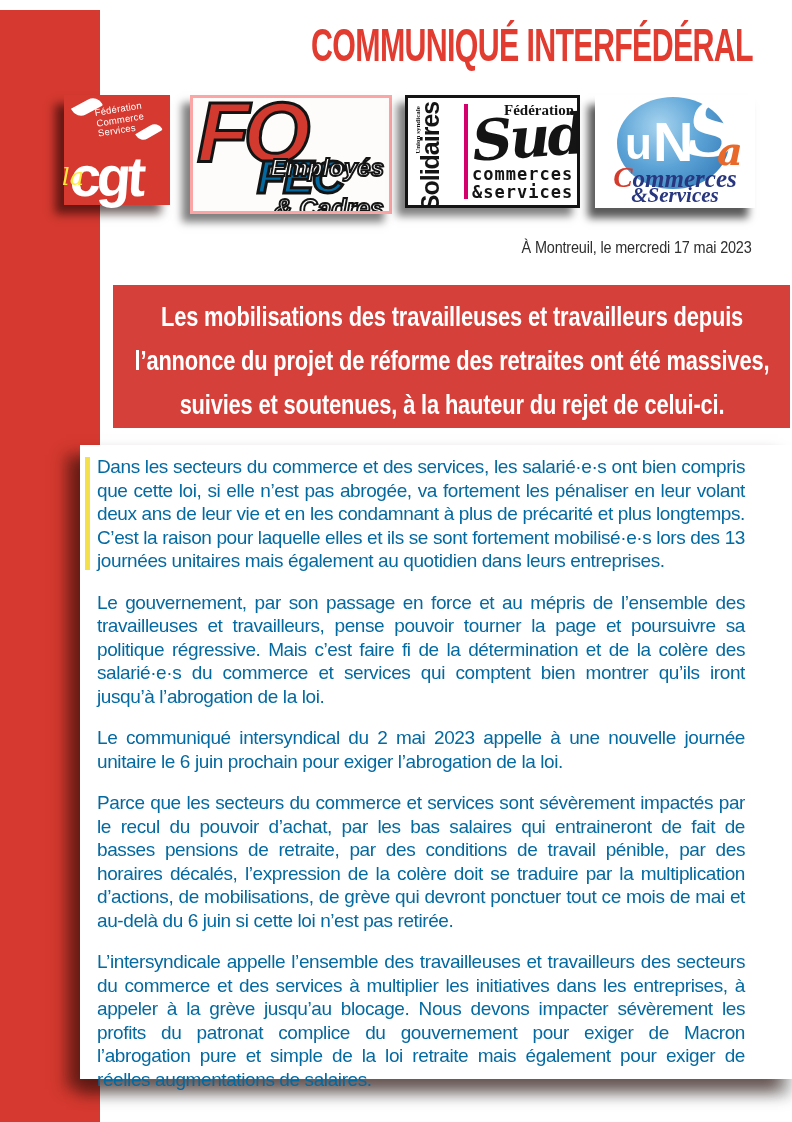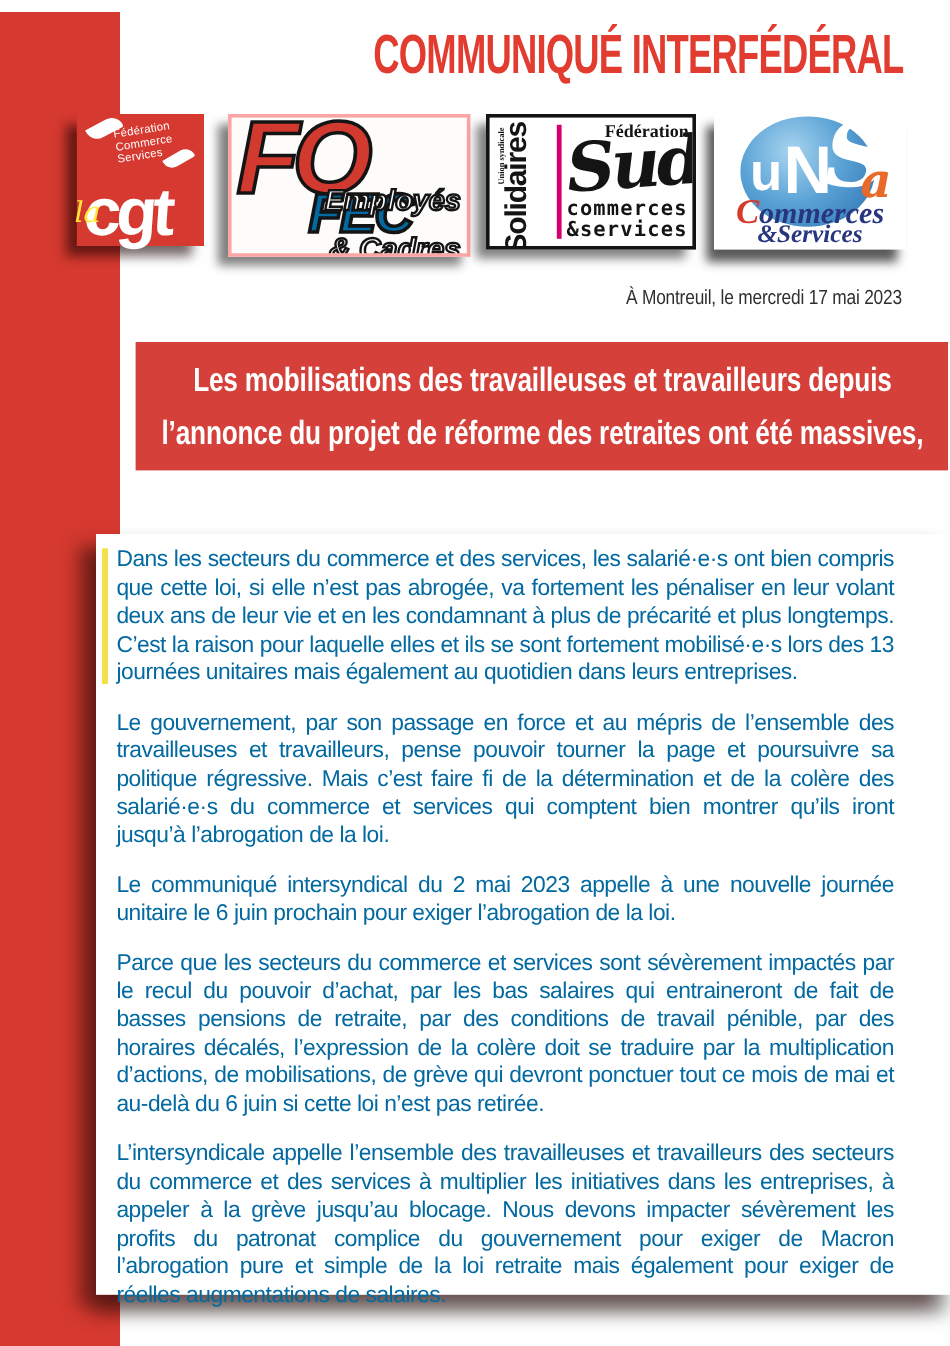--- a/index.html
+++ b/index.html
@@ -18,21 +18,21 @@
   .page-title{
     position:absolute;left:50%;top:0;transform:translateX(-50%) scaleX(.66);
     white-space:nowrap;font-size:46px;font-weight:bold;letter-spacing:-1px;
     color:#e23b30;
   }
   .dateline{
     position:absolute;right:40px;top:238px;font-size:17px;color:#2f2f2f;
     transform:scaleX(.85);transform-origin:100% 50%;letter-spacing:-.2px;
   }
   
-  .banner{position:absolute;left:113px;top:285px;width:677px;height:107px;background:#d5413a;overflow:visible;}
+  .banner{position:absolute;left:113px;top:285px;width:677px;height:143px;background:#d5413a;overflow:visible;}
   .banner-text{
     position:relative;display:block;width:868px;margin-left:-95px;margin-top:10px;
     transform:scaleX(.78);transform-origin:50% 0;
     color:#ffffff;font-weight:bold;font-size:28px;line-height:44px;text-align:center;letter-spacing:-.2px;
   }
   
   .logo{position:absolute;}
   
   .logo-cgt{left:64px;top:95px;width:106px;height:110px;background:#d5392f;
     box-shadow:-9px 9px 9px rgba(25,0,0,.6);}

